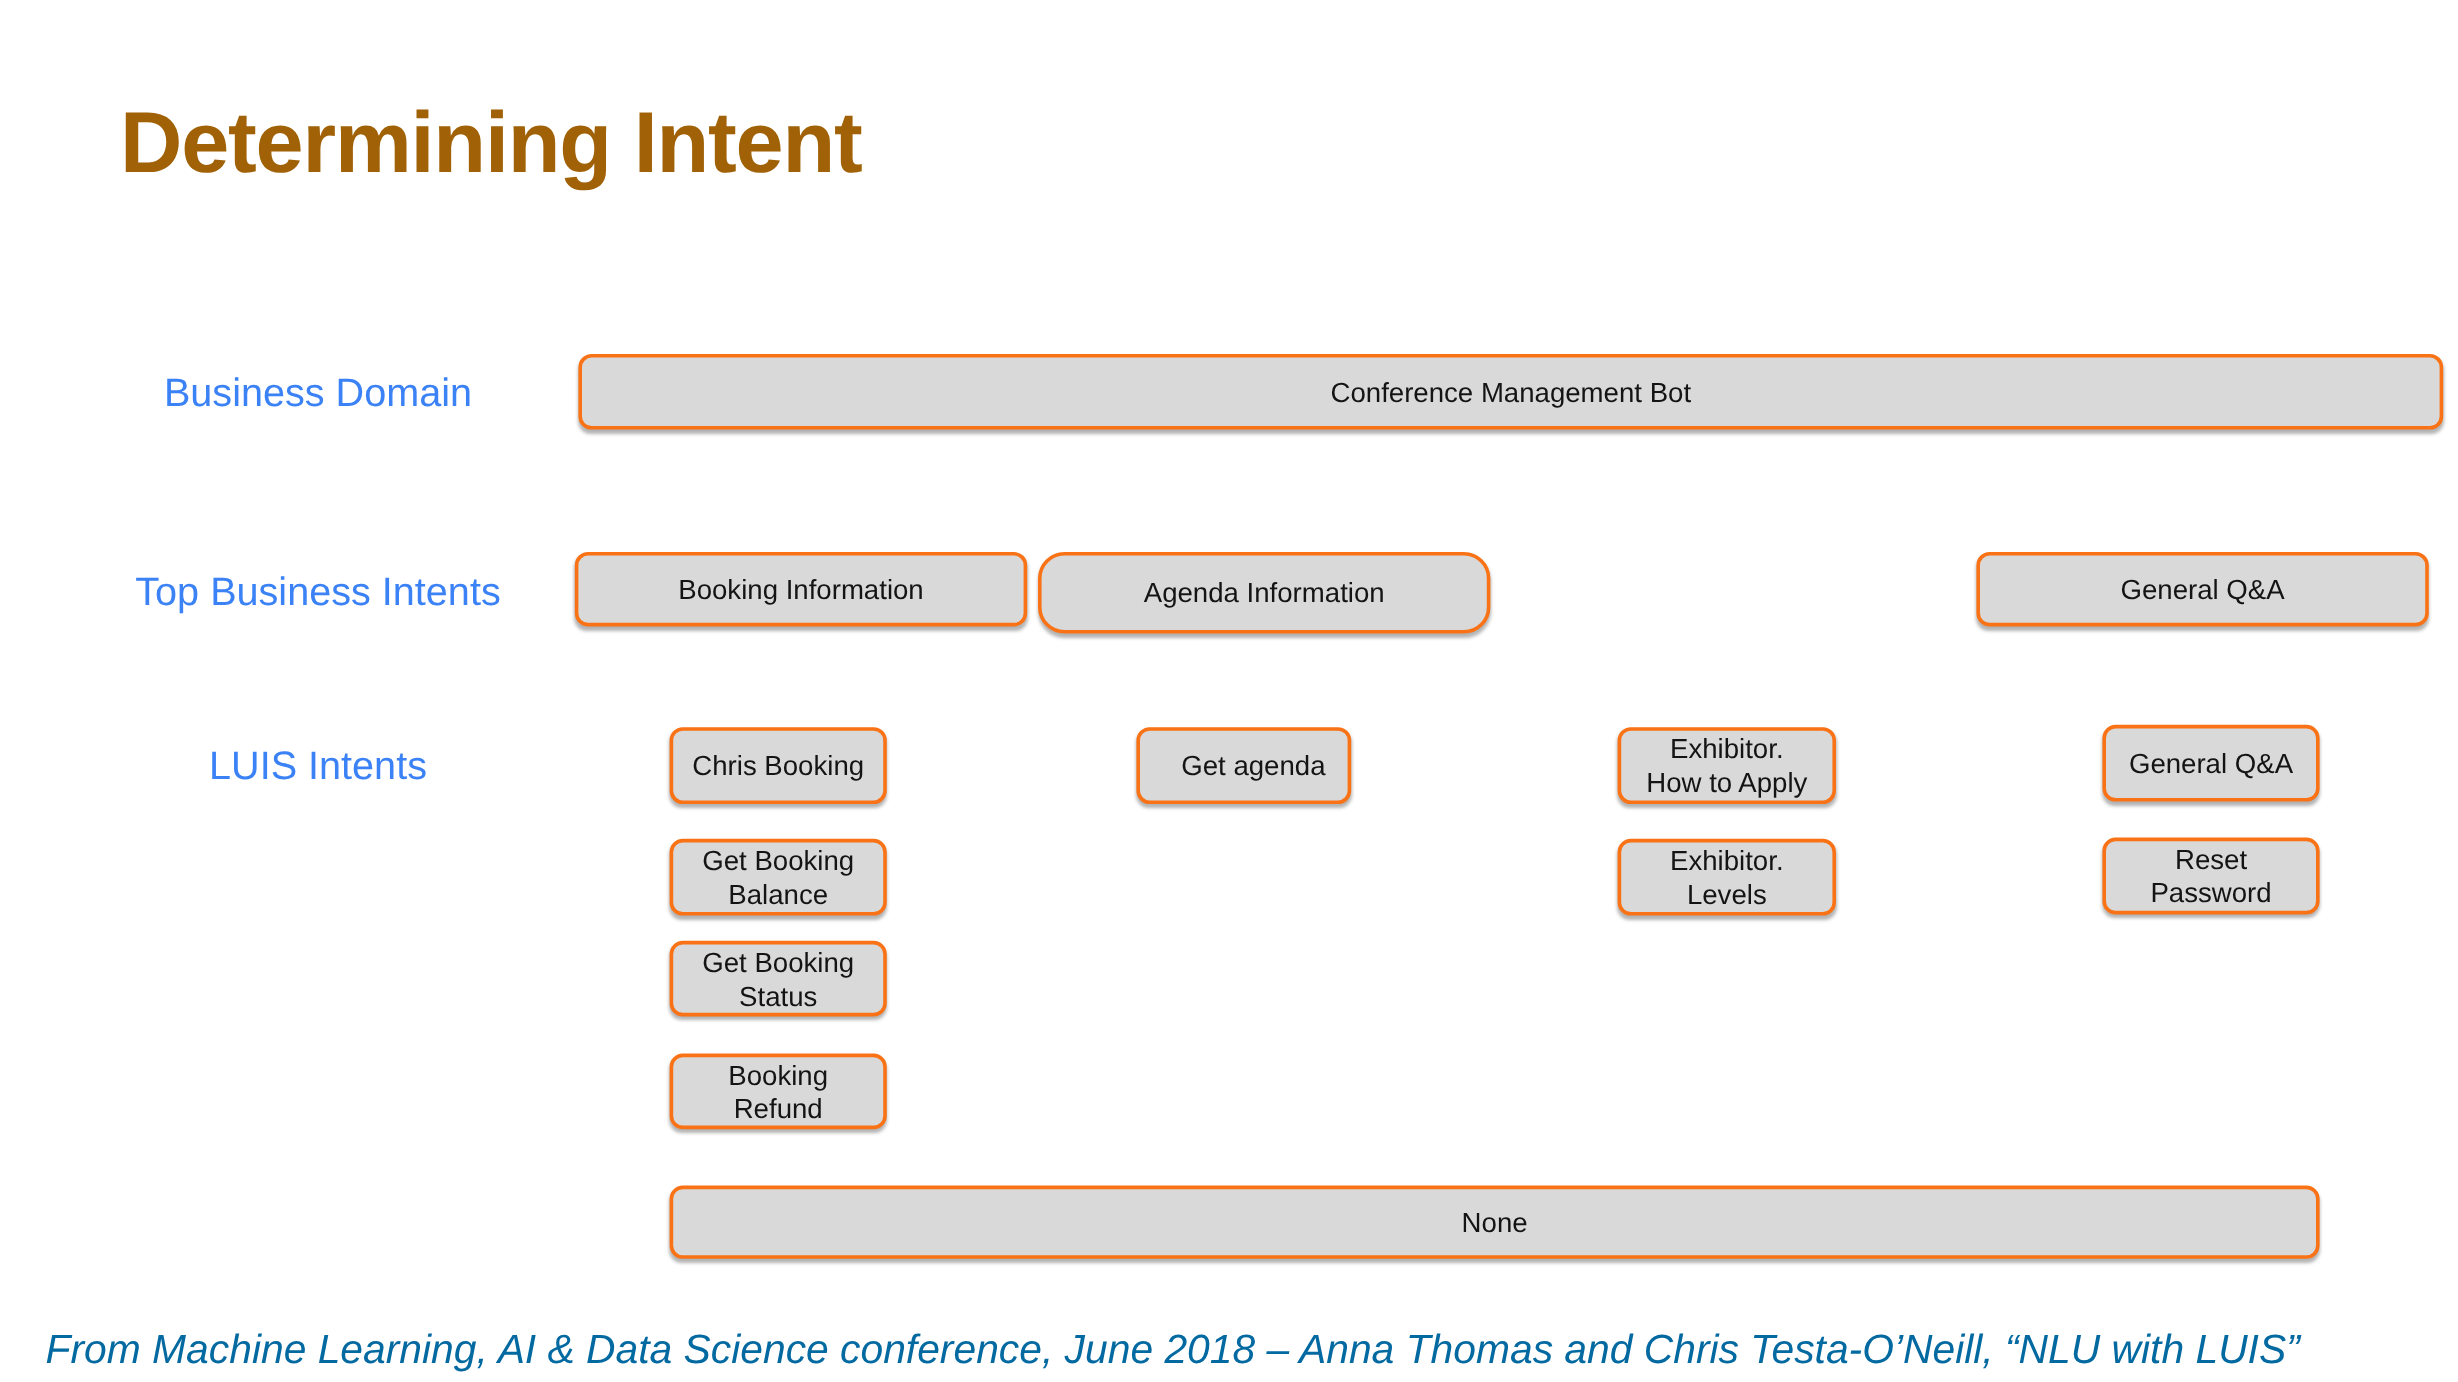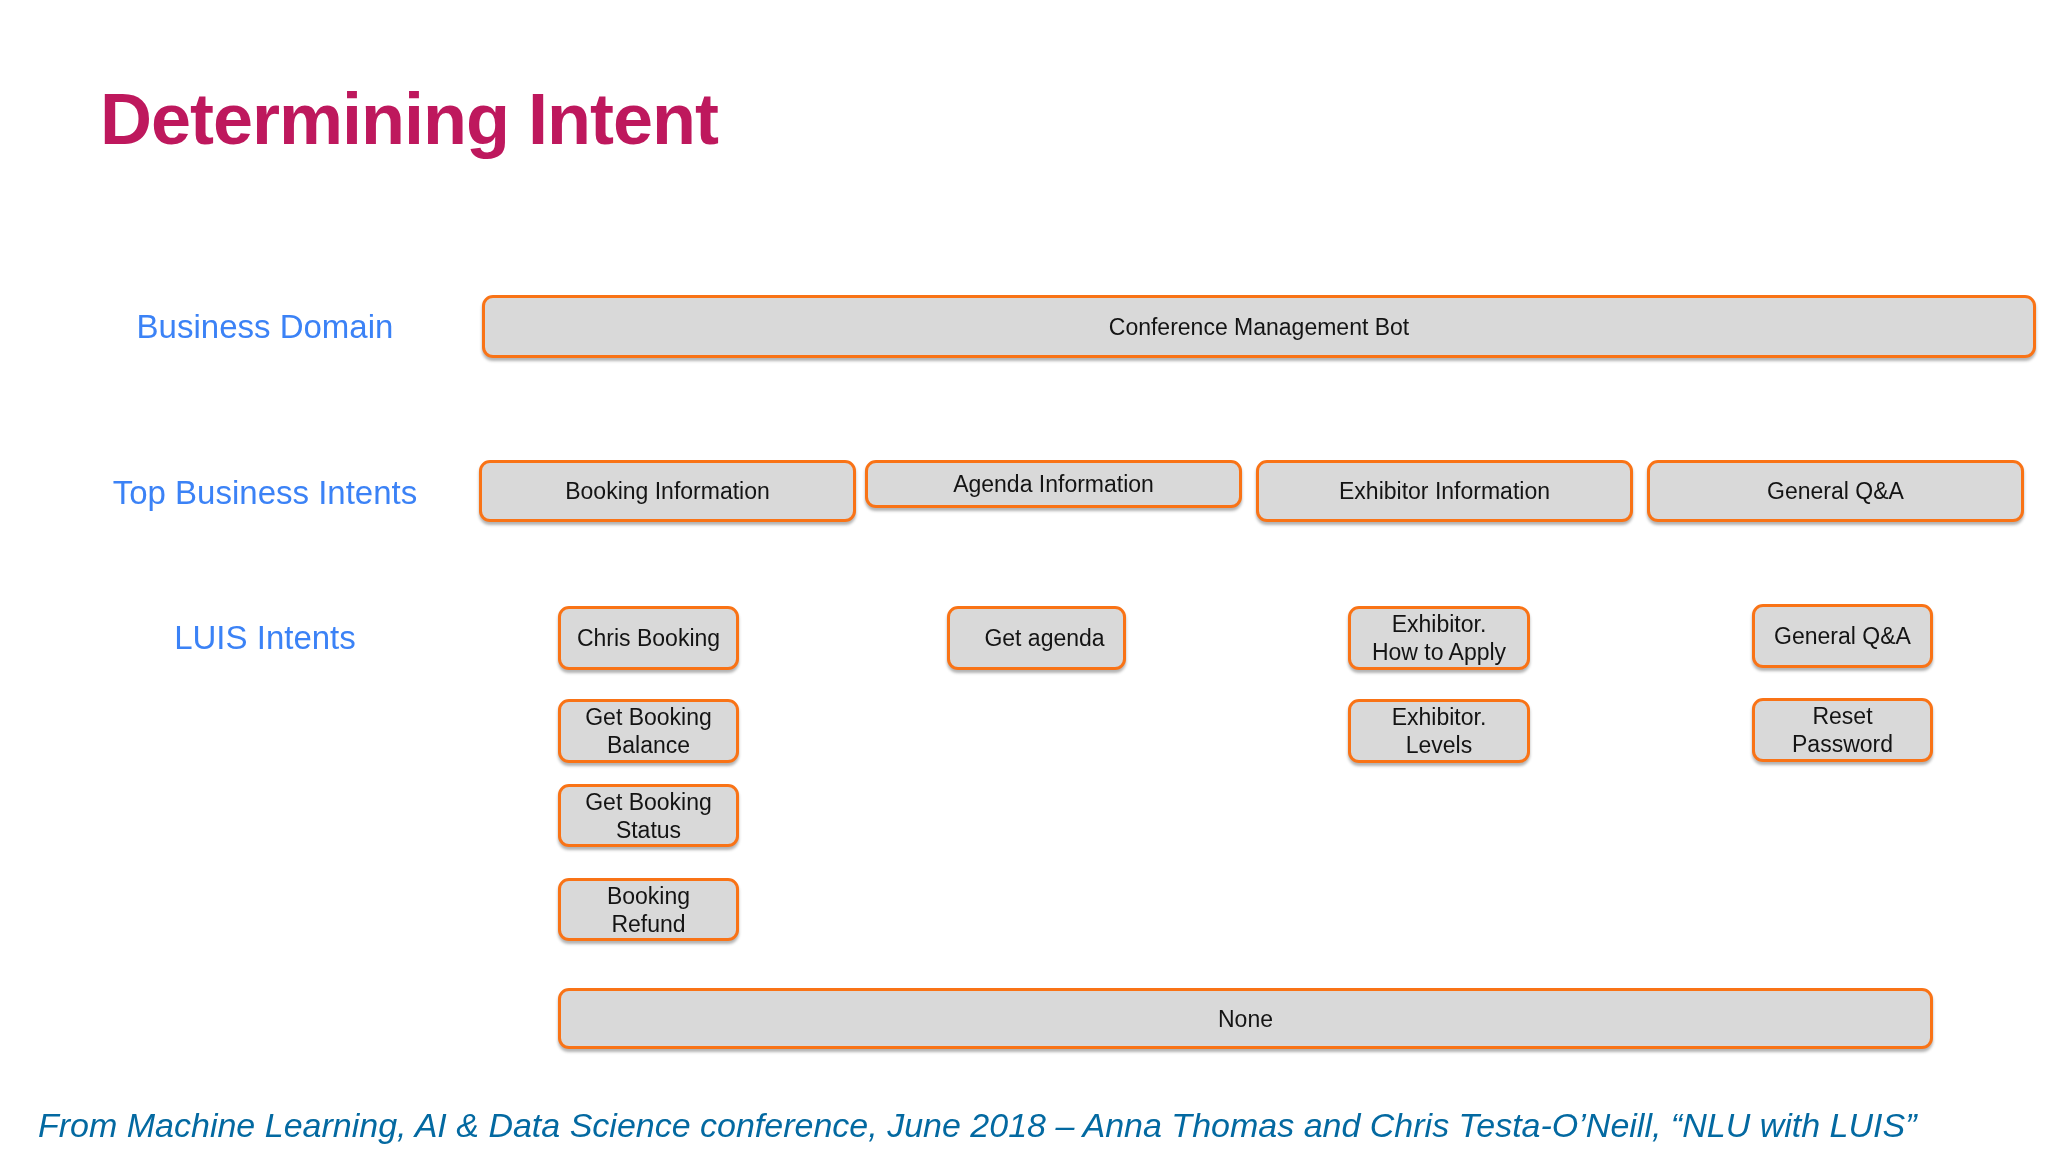--- a/index.html
+++ b/index.html
@@ -16,21 +16,21 @@
     overflow: hidden;
     color: #1c1c1c;
   }
   .abs { position: absolute; }
   .slide-title {
     left: 100px;
     top: 78px;
     font-size: 72px;
     font-weight: 700;
     letter-spacing: -1px;
-    color: #be185d;
+    color: #a16207;
     white-space: nowrap;
     text-align: right;
   }
   .row-label {
     left: 100px;
     width: 330px;
     display: flex;
     align-items: center;
     justify-content: center;
     font-size: 33px;
@@ -75,25 +75,22 @@
 
   <div class="abs row-label" style="top:606px; height:63px;">LUIS Intents</div>
 
   <div class="abs node" style="left:482px; top:295px; width:1554px; height:63px;">
     <span>Conference Management Bot</span>
   </div>
 
   <div class="abs node" style="left:479px; top:460px; width:377px; height:62px;">
     <span>Booking Information</span>
   </div>
-  <div class="abs node" style="left:865px; top:460px; width:377px; height:48px;">
+  <div class="abs node" style="left:865px; top:460px; width:377px; height:68px;border-radius:22px;">
     <span>Agenda Information</span>
-  </div>
-  <div class="abs node" style="left:1256px; top:460px; width:377px; height:62px;">
-    <span>Exhibitor Information</span>
   </div>
   <div class="abs node" style="left:1647px; top:460px; width:377px; height:62px;">
     <span>General Q&amp;A</span>
   </div>
 
   <div class="abs node" style="left:558px; top:606px; width:181px; height:64px;">
     <span>Chris Booking</span>
     <span></span>
   </div>
   <div class="abs node" style="left:558px; top:699px; width:181px; height:64px;">

